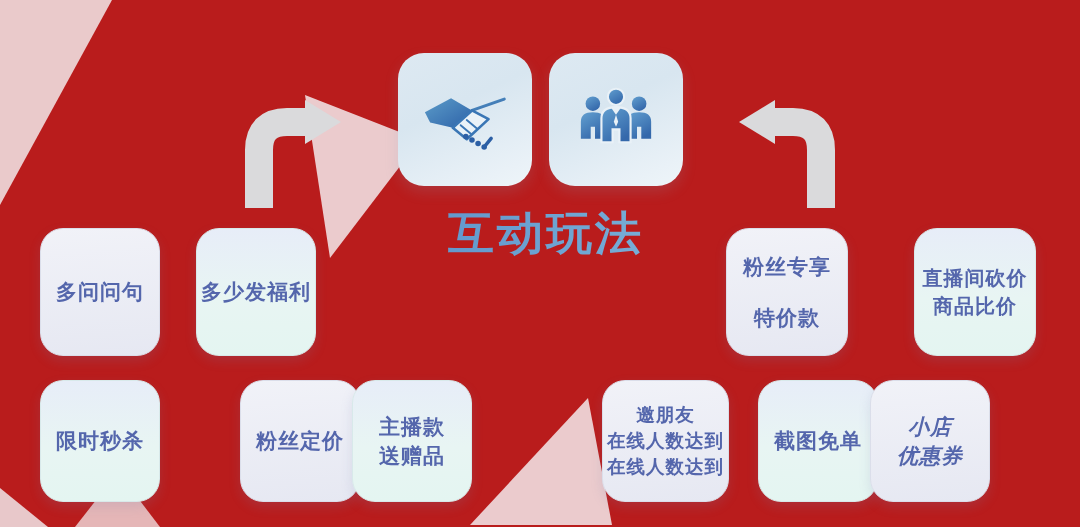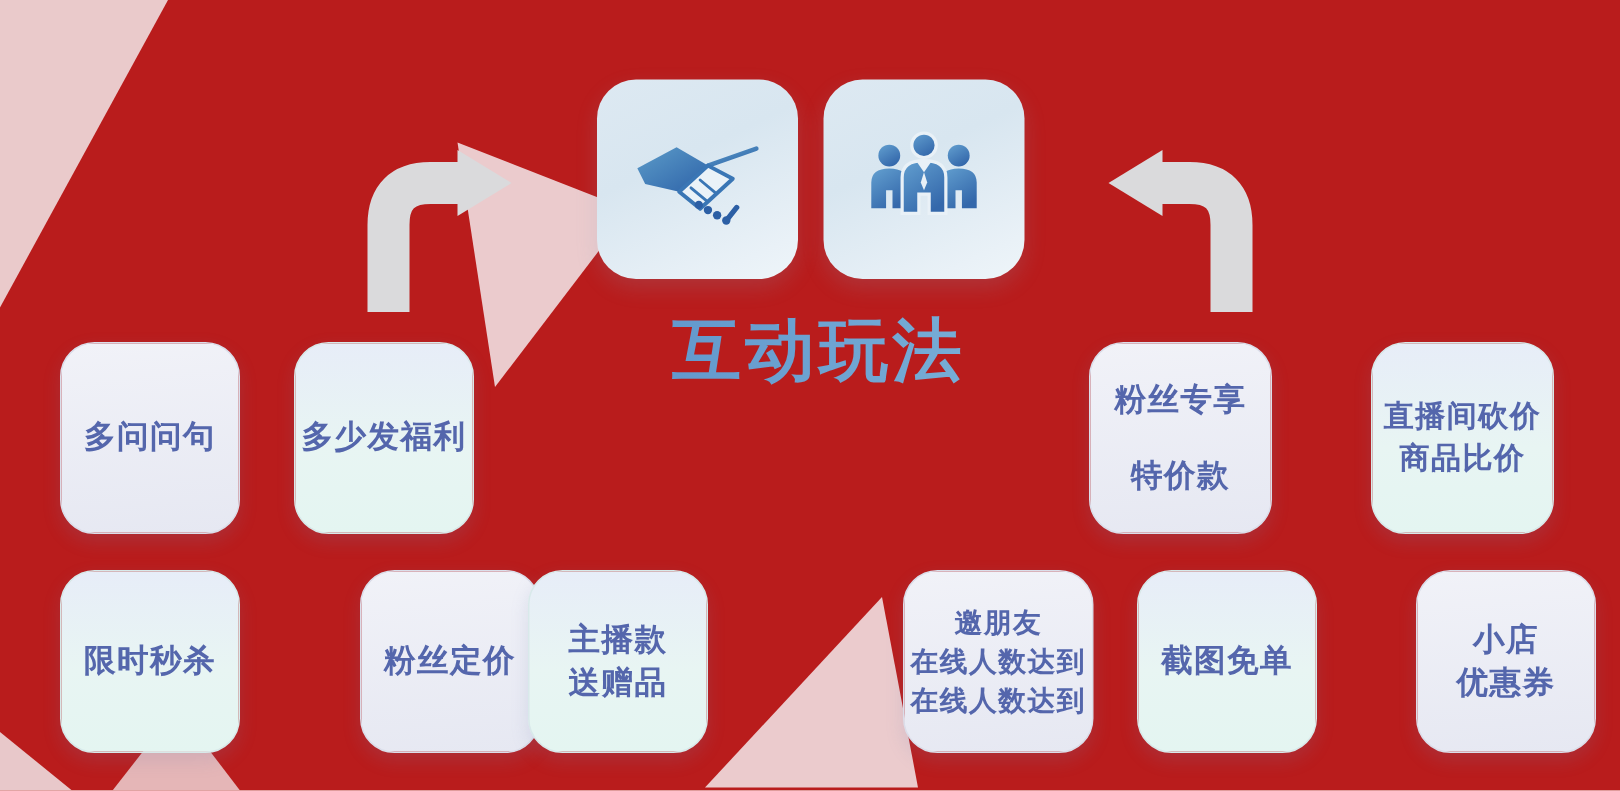--- a/index.html
+++ b/index.html
@@ -139,19 +139,19 @@
         <span>送赠品</span>
       </div>
       <div class="card gray" style="left: 602px; top: 380px; width: 125px; height: 120px; font-size: 18.5px; text-align: center;">
         <span>邀朋友</span>
         <span>在线人数达到</span>
         <span>在线人数达到</span>
       </div>
       <div class="card mint" style="left: 758px; top: 380px; width: 118px; height: 120px;">
         <span>截图免单</span>
       </div>
-      <div class="card gray" style="left: 944px; top: 380px; width: 118px; height: 120px;">
+      <div class="card gray" style="left: 870px; top: 380px; width: 118px; height: 120px; font-style: italic;">
         <span>小店</span>
         <span>优惠券</span>
       </div>
     </div>
 
 </div>
 
 </body></html>

